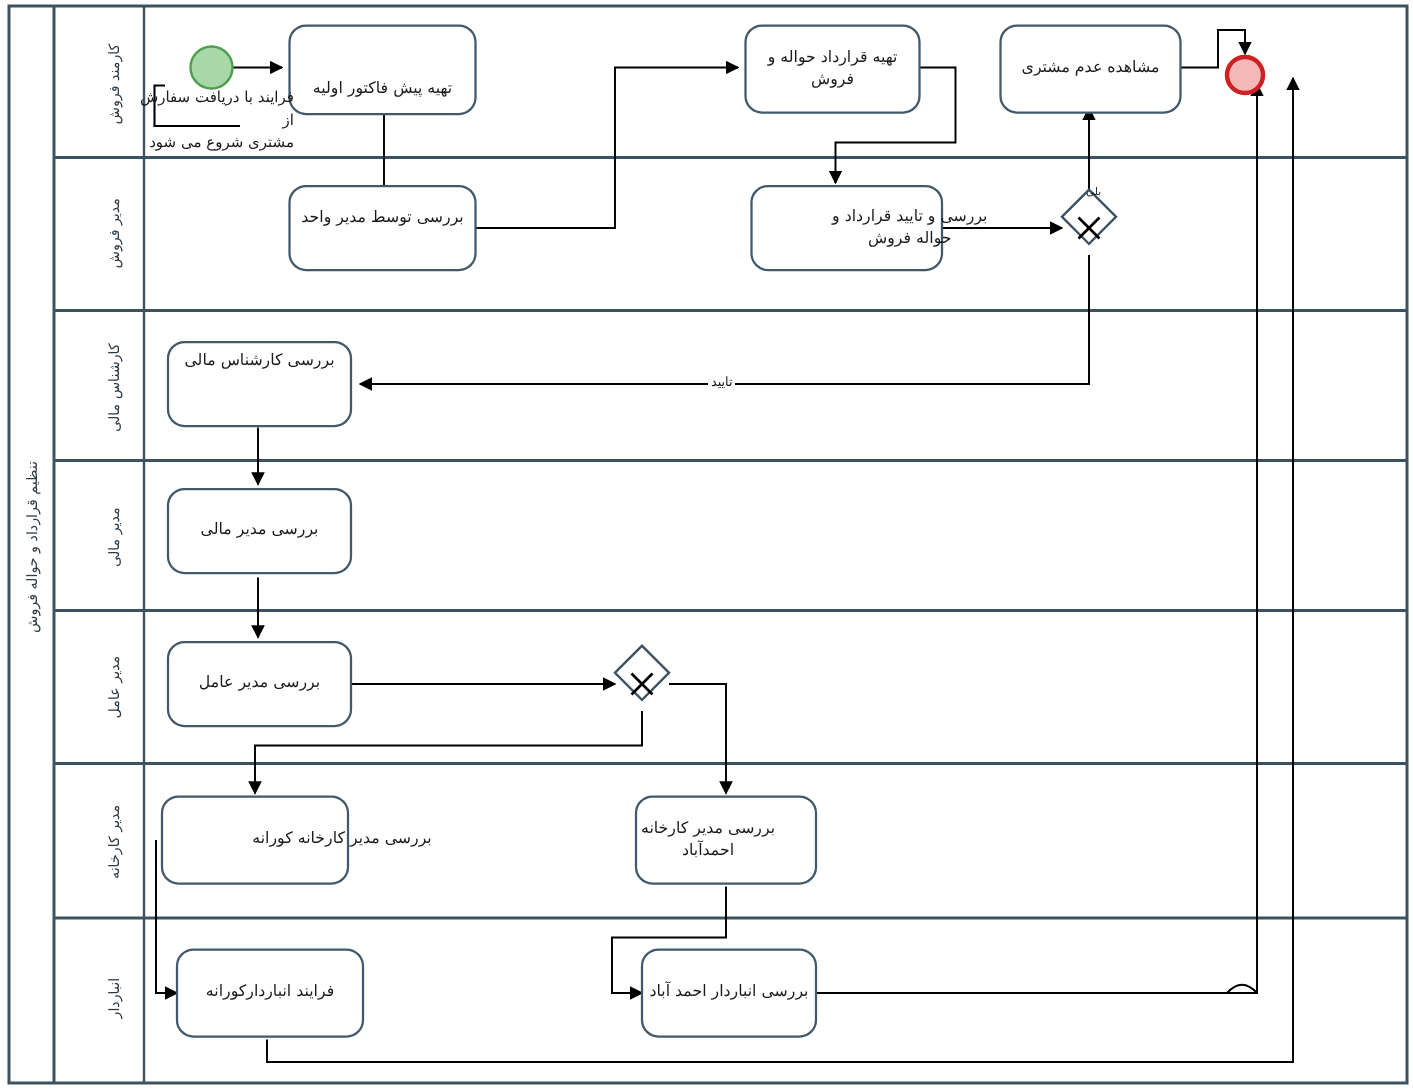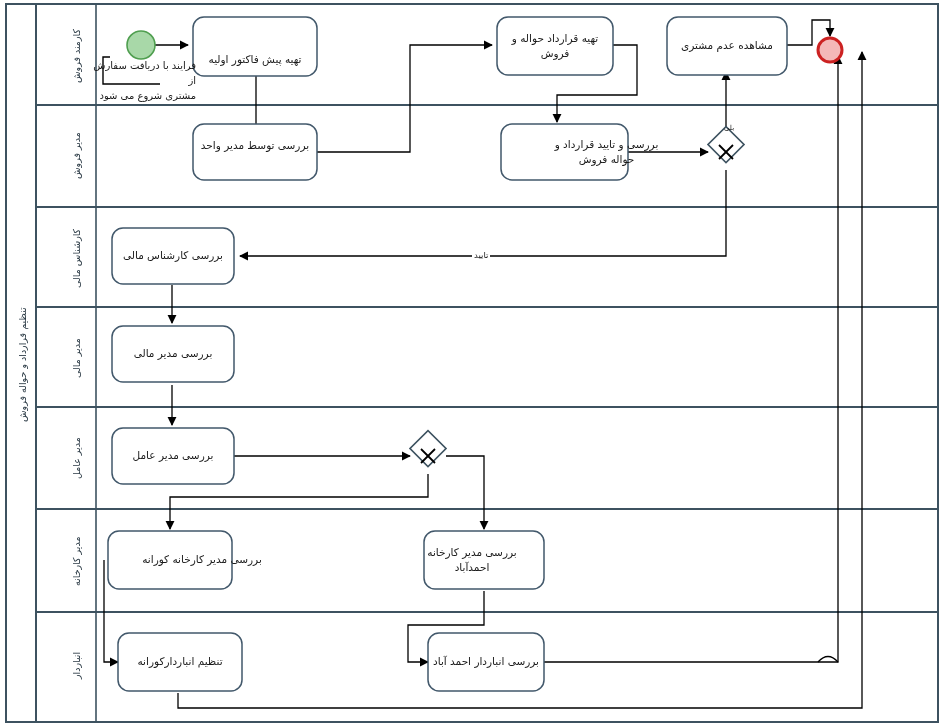--- a/index.html
+++ b/index.html
@@ -200,27 +200,27 @@
   <div class="lane-label" style="left:60px; top:414px; width:34px; height:88px;">مدیر عامل</div>
   <div class="lane-label" style="left:60px; top:516px; width:34px; height:90px;">مدیر کارخانه</div>
   <div class="lane-label" style="left:60px; top:620px; width:34px; height:90px;">انباردار</div>
 
   <div class="node-label" style="left:193px; top:30px; width:124px; height:59px;">تهیه پیش فاکتور اولیه</div>
   <div class="node-label" style="left:497px; top:17px; width:116px; height:58px;border-radius:25px;">تهیه قرارداد حواله و فروش</div>
   <div class="node-label" style="left:667px; top:17px; width:120px; height:58px;">مشاهده عدم مشتری</div>
   <div class="node-label" style="left:193px; top:124px; width:124px; height:44px;">بررسی توسط مدیر واحد</div>
   <div class="node-label" style="left:501px; top:124px; width:127px; height:56px;padding-left:42px;">بررسی و تایید قرارداد و
 حواله فروش</div>
-  <div class="node-label" style="left:112px; top:228px; width:122px; height:56px;">بررسی کارشناس مالی</div>
+  <div class="node-label" style="left:112px; top:213px; width:122px; height:56px;">بررسی کارشناس مالی</div>
   <div class="node-label" style="left:112px; top:326px; width:122px; height:56px;">بررسی مدیر مالی</div>
   <div class="node-label" style="left:112px; top:428px; width:122px; height:56px;">بررسی مدیر عامل</div>
-  <div class="node-label" style="left:92px; top:531px; width:124px; height:58px;padding-left:48px;">بررسی مدیر کارخانه کورانه</div>
+  <div class="node-label" style="left:118px; top:531px; width:124px; height:58px;padding-left:48px;">بررسی مدیر کارخانه کورانه</div>
   <div class="node-label" style="left:424px; top:531px; width:96px; height:58px;">بررسی مدیر کارخانه
 احمدآباد</div>
-  <div class="node-label" style="left:118px; top:633px; width:124px; height:58px;">تنظیم انباردارکورانه</div>
+  <div class="node-label" style="left:118px; top:633px; width:124px; height:58px;">فرایند انباردارکورانه</div>
   <div class="node-label" style="left:428px; top:633px; width:116px; height:58px;">بررسی انباردار احمد آباد</div>
 
   <div class="edge-label" style="left:472px; top:250px;">تایید</div>
   <div class="edge-label" style="left:722px; top:124px; font-size:7px; background:transparent;">بلی</div>
 
   <div class="annotation-text" style="left:92px; top:58px; width:104px;">فرایند با دریافت سفارش از
 مشتری شروع می شود</div>
 
 </div>
 

